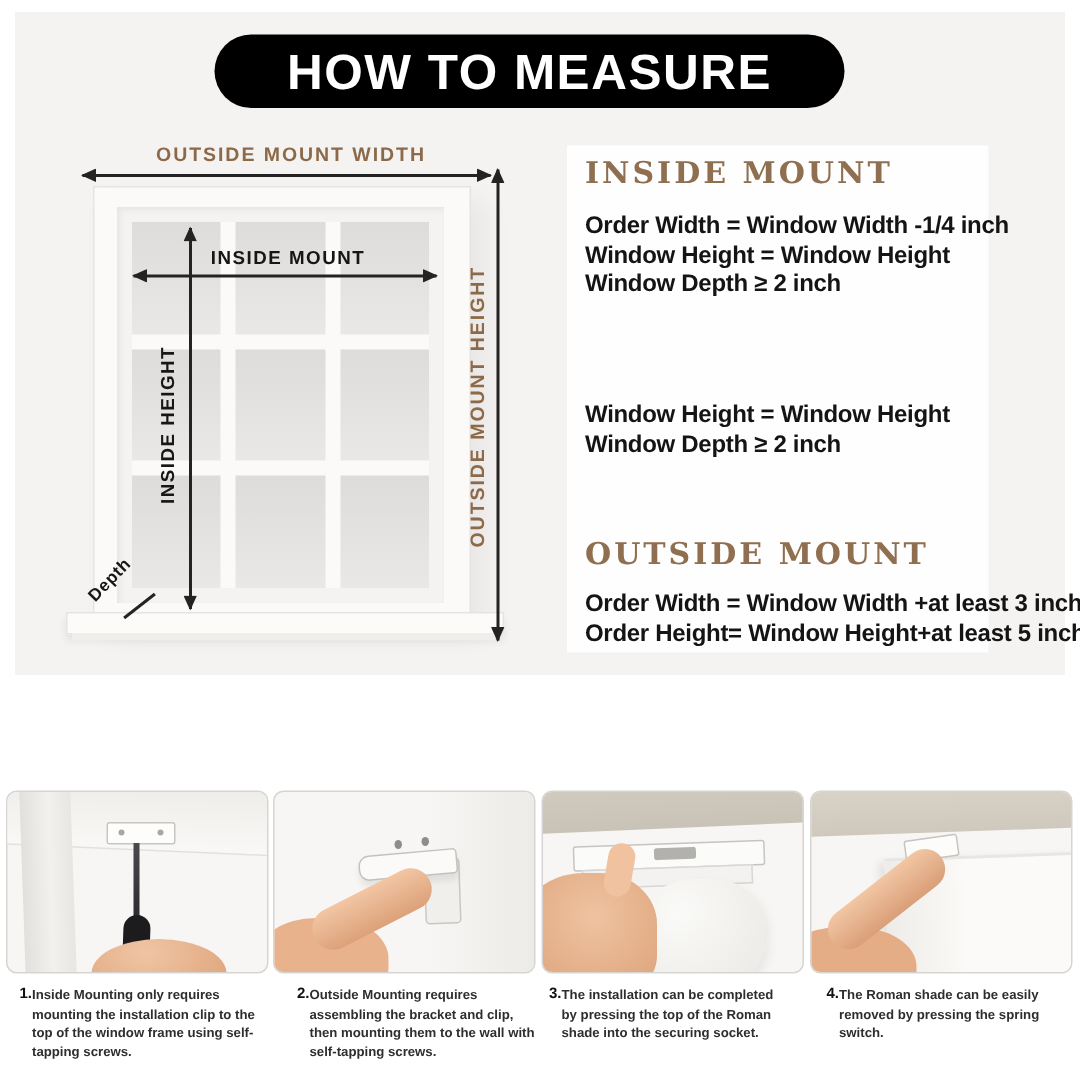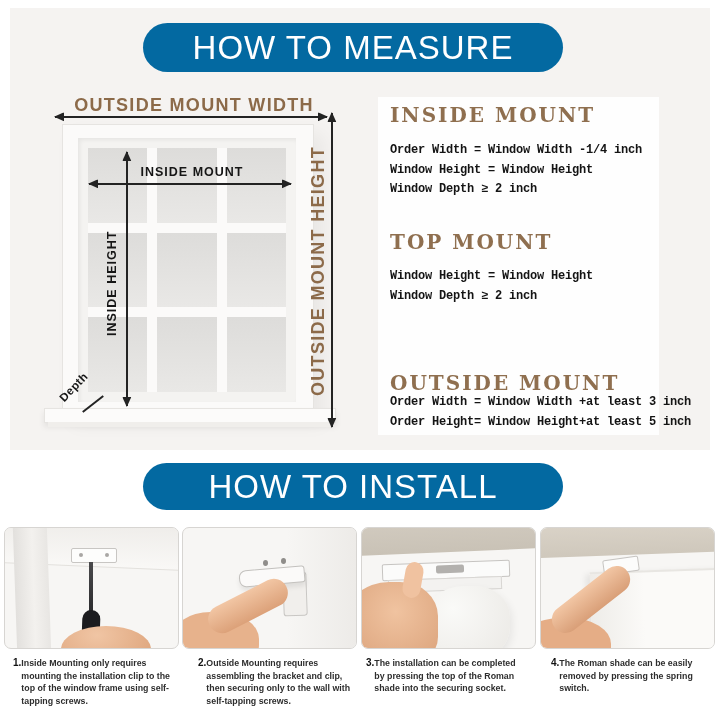--- a/index.html
+++ b/index.html
@@ -3,23 +3,23 @@
 <meta charset="utf-8">
 <style>
   html,body{margin:0;padding:0;background:#ffffff;}
   .stage{position:relative;width:720px;height:720px;background:#ffffff;overflow:hidden;
          font-family:"Liberation Sans",sans-serif;}
 
   
   .measure-bg{position:absolute;left:10px;top:8px;width:700px;height:442px;background:#f5f3f1;}
 
   
-  .banner{position:absolute;left:143px;width:420px;border-radius:26px;background:#0369a1;
+  .banner{position:absolute;left:143px;width:420px;border-radius:26px;background:#000000;
           display:flex;align-items:center;justify-content:center;color:#ffffff;
-          font-weight:normal;font-size:33px;letter-spacing:1px;}
+          font-weight:bold;font-size:33px;letter-spacing:1px;}
   .banner.measure{top:23px;height:49px;}
   .banner.install{top:463px;height:47px;}
 
   
   .win-frame{position:absolute;left:62px;top:124px;width:250px;height:288px;background:#fbfaf9;
              border:1px solid #e6e4e1;box-shadow:10px 10px 18px rgba(0,0,0,.05);}
   .win-inner{position:absolute;left:78px;top:138px;width:218px;height:264px;background:#f4f3f1;
              box-shadow:inset 2px 2px 4px rgba(0,0,0,.06);}
   .panes{position:absolute;left:88px;top:148px;width:198px;height:244px;background:#fbfaf9;
          display:grid;grid-template-columns:repeat(3,1fr);grid-template-rows:repeat(3,1fr);gap:10px;}
@@ -32,36 +32,36 @@
   .arr{position:absolute;background:#232323;}
   .arr.h{height:1.6px;}
   .arr.h::before,.arr.h::after{content:"";position:absolute;top:50%;width:10px;height:9px;background:#232323;}
   .arr.h::before{left:-1px;transform:translateY(-50%);clip-path:polygon(0 50%,100% 0,100% 100%);}
   .arr.h::after{right:-1px;transform:translateY(-50%);clip-path:polygon(100% 50%,0 0,0 100%);}
   .arr.v{width:1.6px;}
   .arr.v::before,.arr.v::after{content:"";position:absolute;left:50%;width:9px;height:10px;background:#232323;}
   .arr.v::before{top:-1px;transform:translateX(-50%);clip-path:polygon(50% 0,0 100%,100% 100%);}
   .arr.v::after{bottom:-1px;transform:translateX(-50%);clip-path:polygon(50% 100%,0 0,100% 0);}
 
-  .dim-label-brown{position:absolute;color:#8c6a49;font-weight:bold;font-size:18px;
+  .dim-label-brown{position:absolute;color:#8c6a49;font-weight:bold;font-size:13px;
                    letter-spacing:1.3px;text-align:center;}
   .dim-label-black{position:absolute;color:#161616;font-weight:bold;font-size:12.5px;
                    letter-spacing:1px;text-align:center;}
   .vlabel{writing-mode:vertical-rl;transform:rotate(180deg);display:flex;align-items:center;justify-content:center;}
   .depth-label{position:absolute;left:56px;top:381px;color:#161616;font-weight:bold;font-size:11.5px;
                transform:rotate(-46deg);letter-spacing:.5px;}
   .depth-tick{position:absolute;left:80px;top:403px;width:26px;height:2px;background:#232323;
               transform:rotate(-38deg);}
 
   
   .card{position:absolute;left:378px;top:97px;width:281px;height:338px;background:#fefefe;}
   .card h3{position:absolute;left:12px;margin:0;color:#8f6f4f;font-family:"DejaVu Serif",serif;
            font-weight:bold;font-size:20px;letter-spacing:2px;white-space:nowrap;}
   .mlines{position:absolute;left:12px;}
-  .mline{font-family:Liberation Mono, monospace;font-weight:bold;font-size:12px;line-height:19.5px;
+  .mline{font-family:Liberation Sans, sans-serif;font-weight:bold;font-size:16px;line-height:19.5px;
          color:#141414;letter-spacing:-.2px;white-space:nowrap;}
 
   
   .photo{position:absolute;top:527px;width:173px;height:120px;background:#f7f6f4;
          border:1px solid #d7d5d2;border-radius:7px;overflow:hidden;}
   .photo *{position:absolute;}
   
   .p1-ceiling{left:-4px;top:-8px;width:115%;height:42px;background:linear-gradient(180deg,#efedea,#f9f8f6);
               border-bottom:1px solid #e3e1dd;transform:rotate(2.5deg);transform-origin:left top;}
   .p1-jamb{left:10px;top:-4px;width:34px;height:130px;transform:rotate(-2deg);
@@ -158,36 +158,32 @@
   </div>
 
   <div class="card">
     <h3 style="top:6px;">INSIDE MOUNT</h3>
     <div class="mlines" style="top:44px;">
       <div class="mline">Order Width = Window Width -1/4 inch</div>
       <div class="mline">Window Height = Window Height</div>
       <div class="mline">Window Depth ≥ 2 inch</div>
     </div>
 
-    <h3 style="top:133px;">TOP MOUNT</h3>
     <div class="mlines" style="top:170px;">
       <div class="mline">Window Height = Window Height</div>
       <div class="mline">Window Depth ≥ 2 inch</div>
     </div>
 
-    <h3 style="top:260px;margin-top:14px;">OUTSIDE MOUNT</h3>
+    <h3 style="top:260px;">OUTSIDE MOUNT</h3>
     <div class="mlines" style="top:296px;">
       <div class="mline">Order Width = Window Width +at least 3 inch</div>
       <div class="mline">Order Height= Window Height+at least 5 inch</div>
     </div>
   </div>
 
-  <div class="banner install">
-    <span>HOW TO INSTALL</span>
-  </div>
 
   <div class="photo" style="left:4px;">
     <div class="p1-ceiling"></div>
     <div class="p1-jamb"></div>
     <div class="p1-clip"></div>
     <div class="p1-shaft"></div>
     <div class="p1-handle"></div>
     <div class="p1-hand"></div>
   </div>
 
@@ -218,21 +214,21 @@
     <div class="p4-palm"></div>
     <div class="p4-finger"></div>
   </div>
 
   <div class="caption" style="left:13px;">
     <span class="cap-num">1.</span>
     <span class="cap-text">Inside Mounting only requires mounting the installation clip to the top of the window frame using self-tapping screws.</span>
   </div>
   <div class="caption" style="left:198px;">
     <span class="cap-num">2.</span>
-    <span class="cap-text">Outside Mounting requires assembling the bracket and clip, then securing only to the wall with self-tapping screws.</span>
+    <span class="cap-text">Outside Mounting requires assembling the bracket and clip, then mounting them to the wall with self-tapping screws.</span>
   </div>
   <div class="caption" style="left:366px;">
     <span class="cap-num">3.</span>
     <span class="cap-text">The installation can be completed by pressing the top of the Roman shade into the securing socket.</span>
   </div>
   <div class="caption" style="left:551px;">
     <span class="cap-num">4.</span>
     <span class="cap-text">The Roman shade can be easily removed by pressing the spring switch.</span>
   </div>
 

